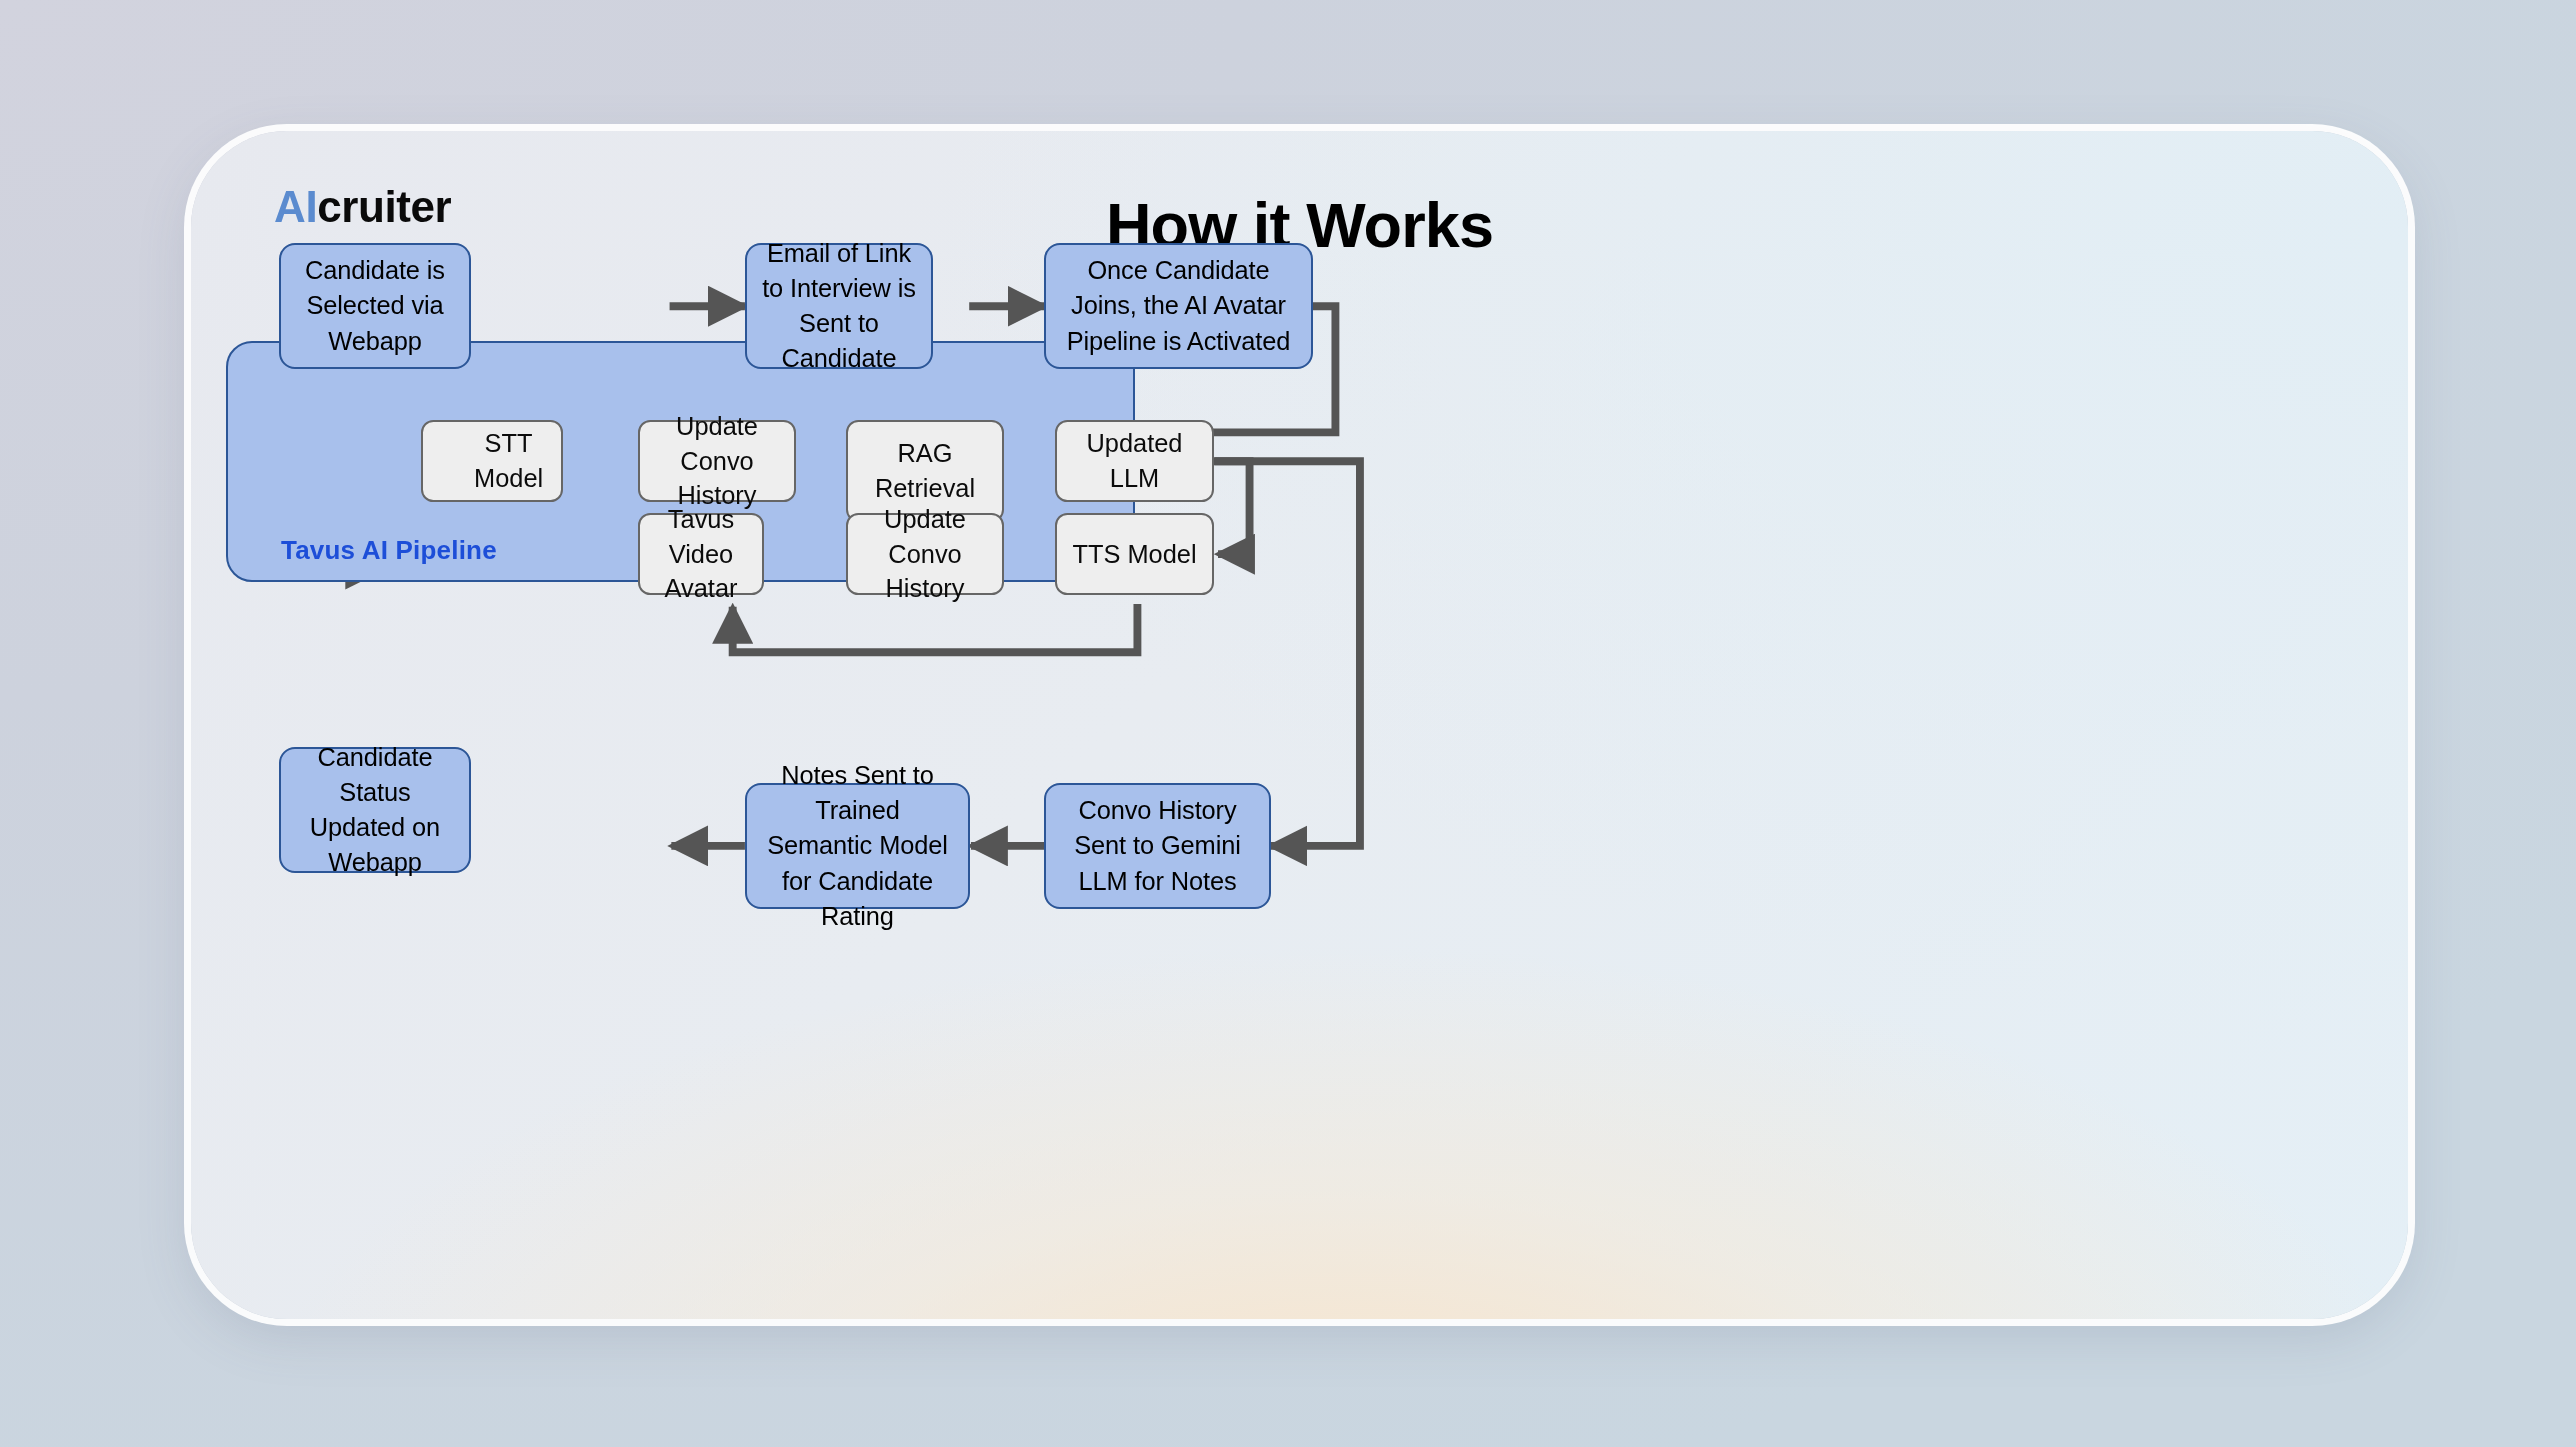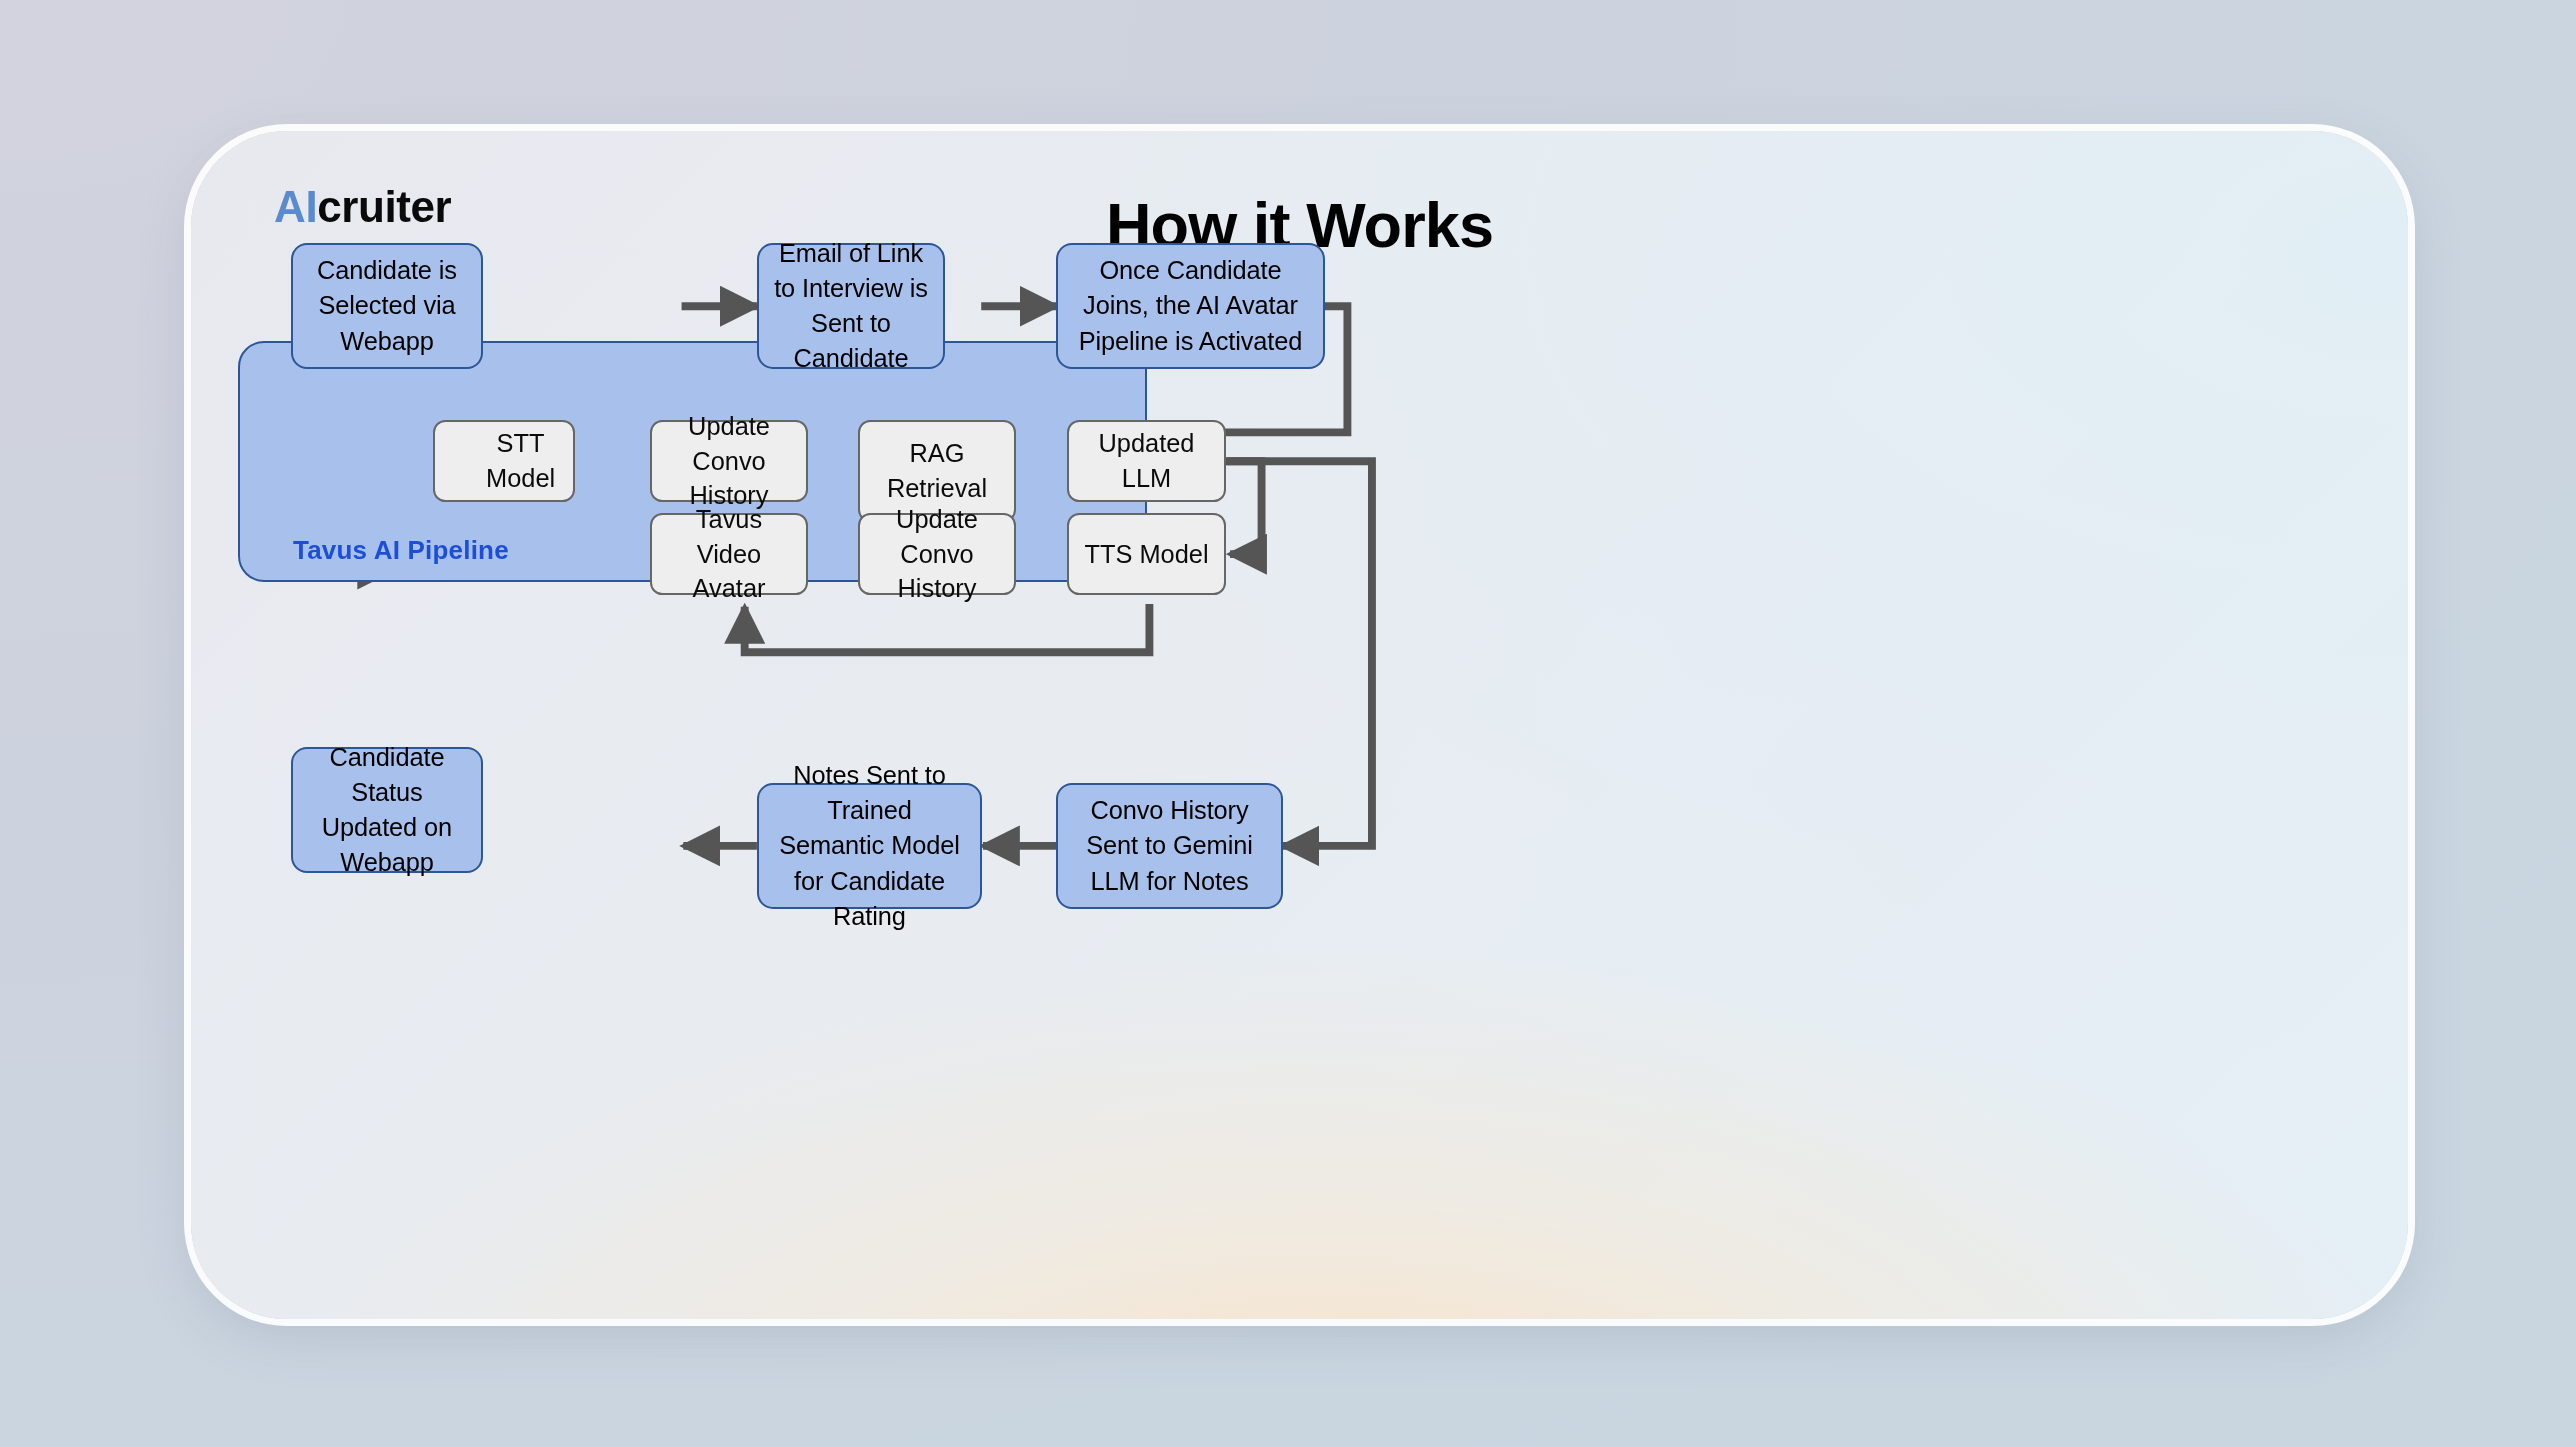--- a/index.html
+++ b/index.html
@@ -59,21 +59,20 @@
     font-weight: 700;
     color: #000000;
     letter-spacing: -0.9px;
     line-height: 1;
   }
 
   
   #flow {
     position: absolute;
     inset: 0;
-    margin-left: 12px;
   }
 
   
   #connectors {
     position: absolute;
     left: 0; top: 0;
     width: 2217px;
     height: 1188px;
     pointer-events: none;
   }
@@ -211,21 +210,21 @@
     </div>
 
     <div class="node-gray" style="left:655px; top:289px; width:158px; height:102px;">
       <span>RAG Retrieval</span>
     </div>
 
     <div class="node-gray" style="left:864px; top:289px; width:159px; height:82px;">
       <span>Updated LLM</span>
     </div>
 
-    <div class="node-gray" style="left:447px; top:382px; width:158px; height:82px;">
+    <div class="node-gray" style="left:447px; top:382px; width:126px; height:82px;">
       <span>Tavus Video Avatar</span>
     </div>
 
     <div class="node-gray" style="left:655px; top:382px; width:158px; height:82px;">
       <span>Update Convo History</span>
     </div>
 
     <div class="node-gray" style="left:864px; top:382px; width:159px; height:82px;">
       <span>TTS Model</span>
     </div>

